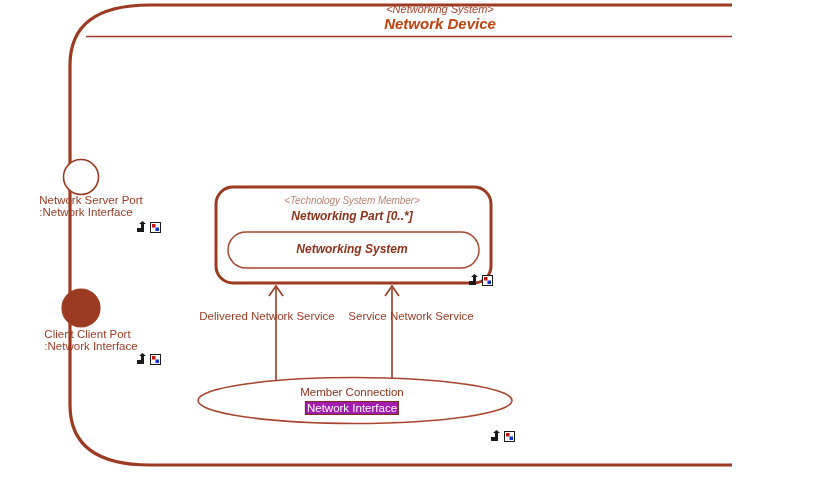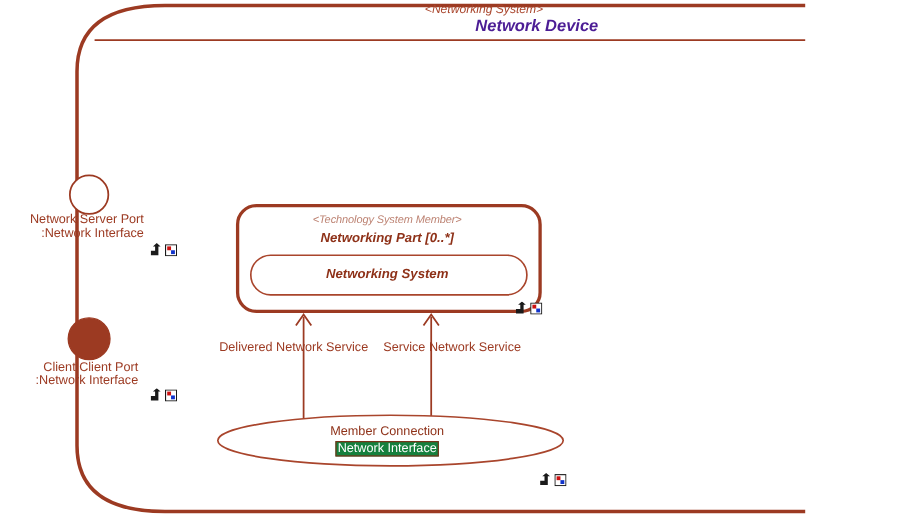--- a/index.html
+++ b/index.html
@@ -41,29 +41,29 @@
   
   .stereo-outer {
     font-size: 11px;
     font-style: italic;
     color: #a9452c;
   }
   .name-outer {
     font-size: 15px;
     font-style: italic;
     font-weight: bold;
-    color: #4c1d95;
-    margin-left: 48px;
+    color: #c2410c;
   }
 
   
   .port-label {
     font-size: 11.5px;
     color: #9c3a22;
-    text-align: right;
+    text-align: left;
+    margin-left: 12px;
   }
   .port-label span { display: block; }
 
   
   .stereo-part {
     font-size: 10px;
     font-style: italic;
     color: #bd8373;
     letter-spacing: -0.1px;
   }
@@ -87,21 +87,21 @@
   }
 
   
   .ell-title {
     font-size: 11.5px;
     color: #8e3118;
   }
   .ell-sel {
     font-size: 11.5px;
     color: #ffffff;
-    background: #15803d;
+    background: #a21caf;
     padding: 0 1px;
     border: 1px solid #7e2c16;
   }
 
   
   .marker {
     position: absolute;
     display: flex;
     align-items: center;
     gap: 2px;

